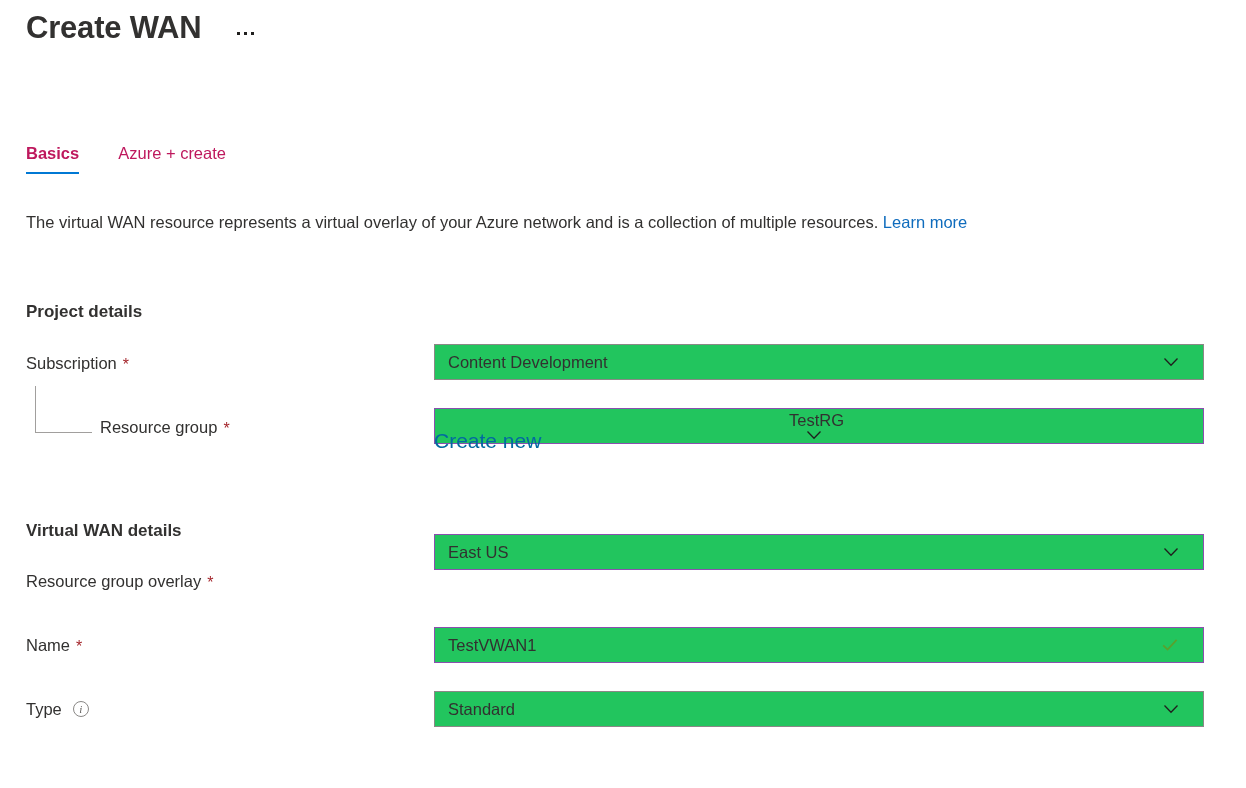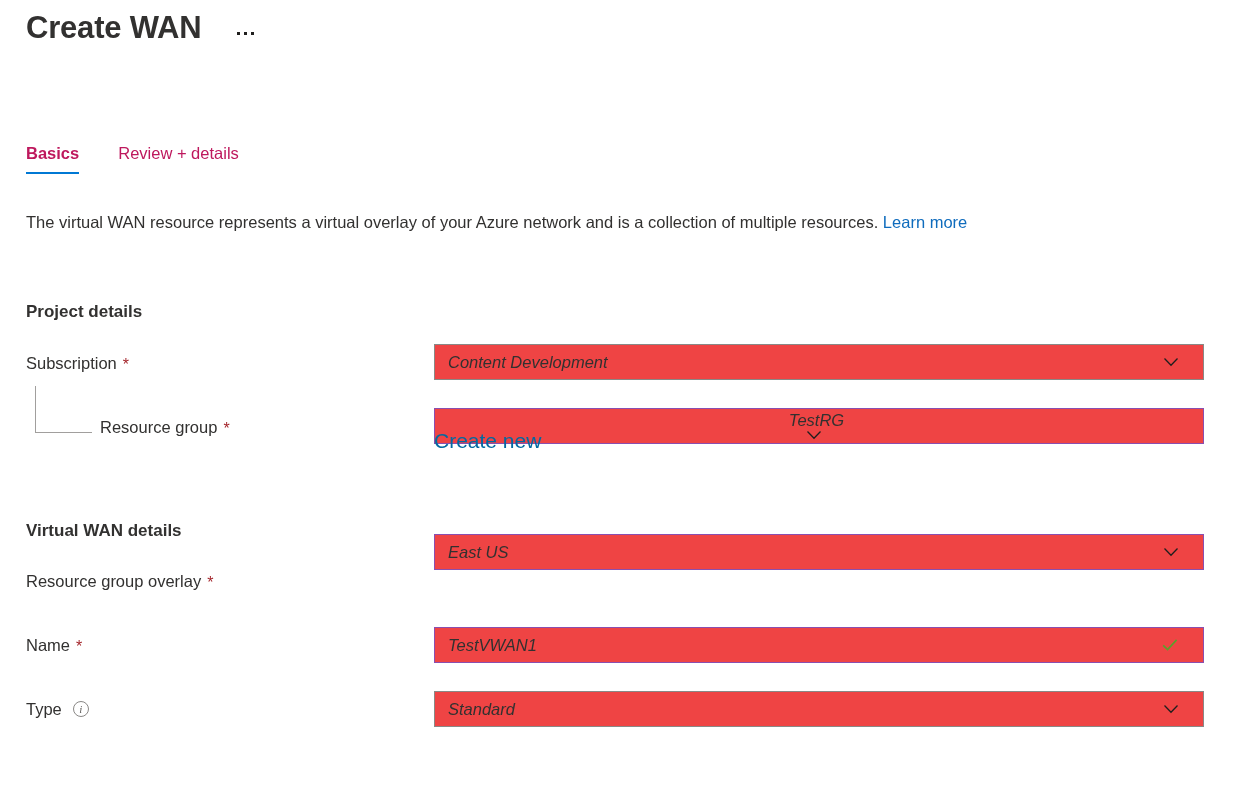--- a/index.html
+++ b/index.html
@@ -161,28 +161,27 @@
     border-bottom: 1px solid #a19f9d;
   }
 
   
   .field-control {
     position: absolute;
     left: 434px;
     width: 770px;
     height: 36px;
     border: 1px solid #8a8886;
-    background: #ef4444;
+    background: #22c55e;
     display: flex;
     align-items: center;
     padding: 0 18px 0 13px;
     font-size: 16.5px;
     color: #323130;
     cursor: pointer;
-    font-style: italic;
   }
   .field-control.focused {
     border: 1.5px solid #8a4faf;
   }
   .field-value {
     flex: 1;
     white-space: nowrap;
     overflow: hidden;
     text-overflow: ellipsis;
     line-height: 22px;
@@ -224,21 +223,21 @@
   <div class="page-title">Create WAN</div>
   <div class="ellipsis-btn" title="More">
     <span></span>
     <span></span>
     <span></span>
   </div>
 </div>
 
 <div class="tabs">
   <div class="tab active">Basics</div>
-  <div class="tab">Review + details</div>
+  <div class="tab">Azure + create</div>
 </div>
 
 <div class="description">
   <span>The virtual WAN resource represents a virtual overlay of your Azure network and is a collection of multiple resources.</span>
   <span class="link">Learn more</span>
 </div>
 
 <div class="section-heading" id="sec-project">Project details</div>
 
 <div class="field-label" id="lbl-subscription">

